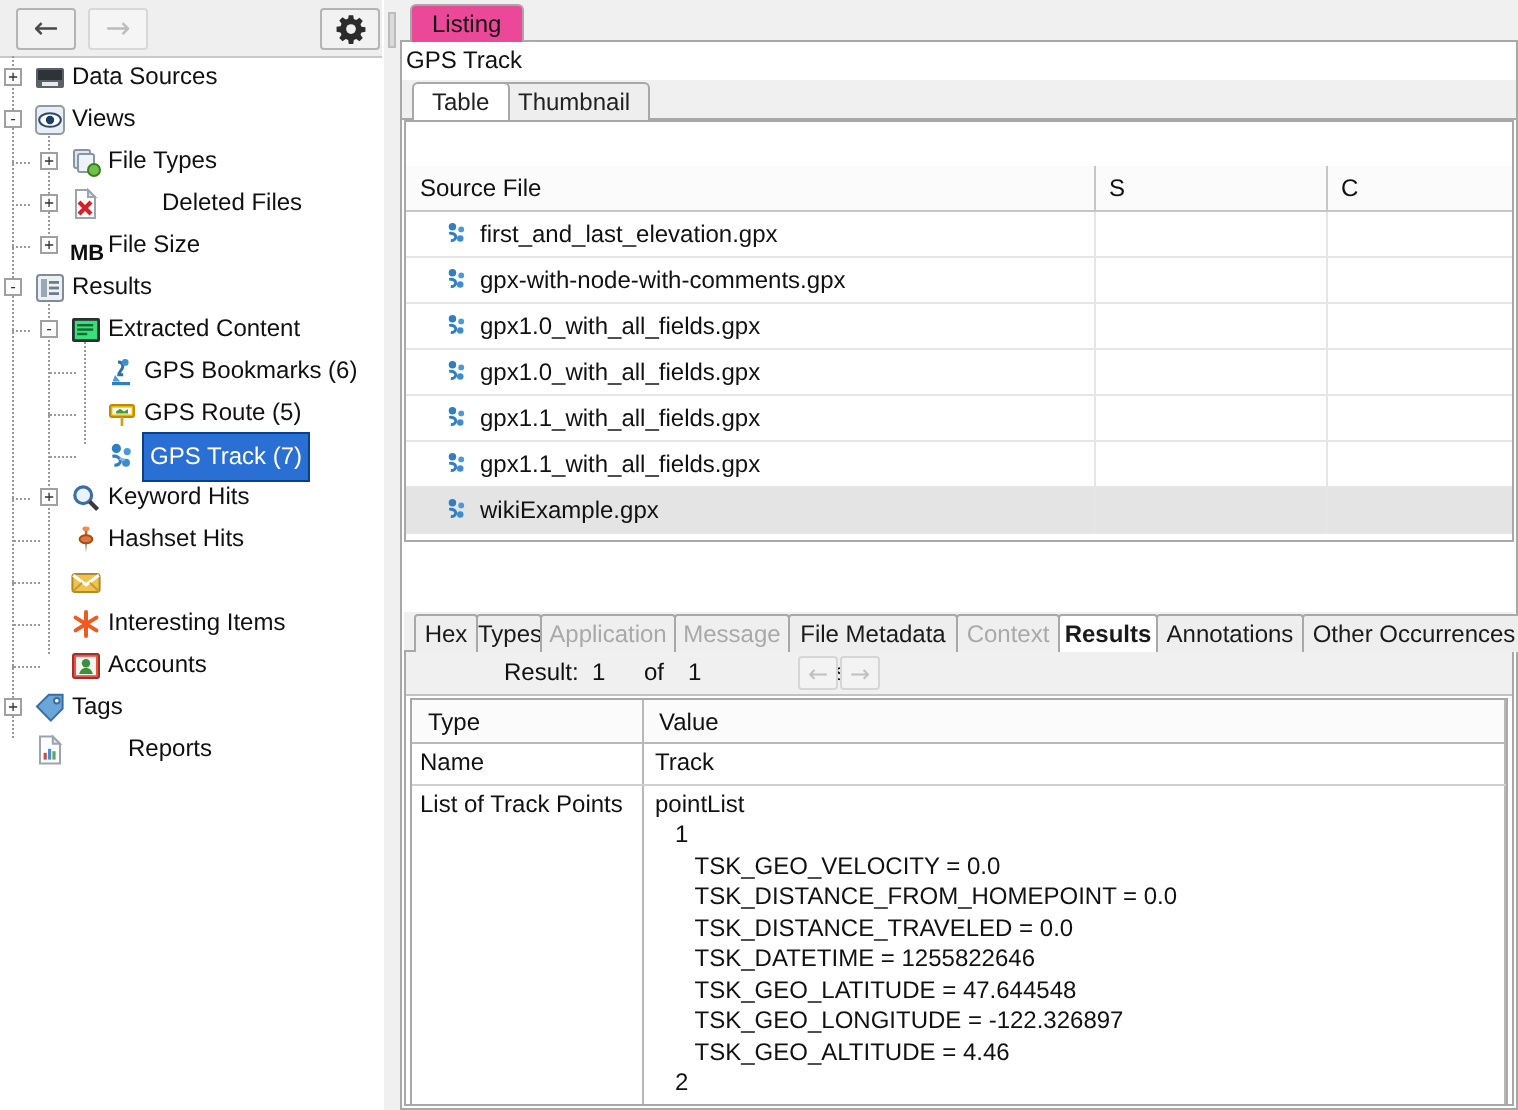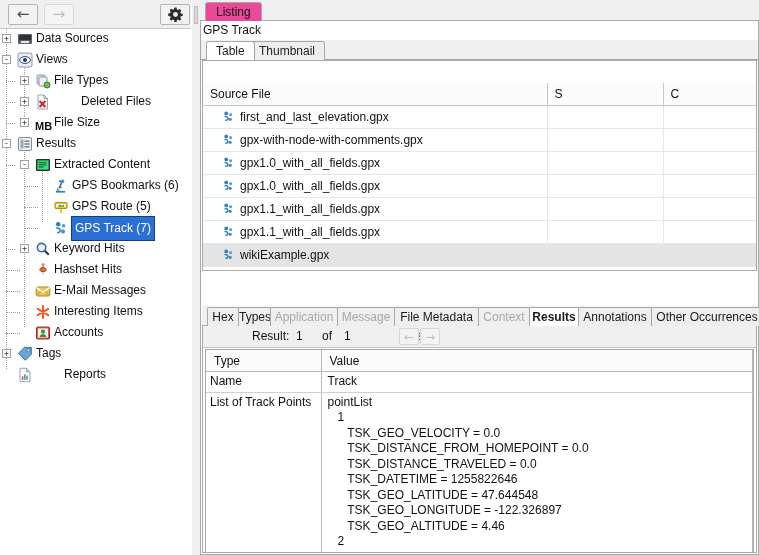--- a/index.html
+++ b/index.html
@@ -255,21 +255,20 @@
             </svg></span>
           <span class="lbl" style="position: absolute; left: 54px;">Hashset Hits</span>
         </div>
         <div class="node" style="top: 252px; position: absolute; left: 0px; right: 0px;">
           <div class="hdot" style="left: 6px; width: 14px; top: 11px;"></div>
           <span class="ico" style="left: 35px;"><svg viewBox="0 0 16 16" width="16" height="16">
               <rect x="1.2" y="4" width="13.6" height="9" rx="1.4" fill="#f2c14e" stroke="#b08a22"></rect>
               <path d="M1.6 4.6L8 9.4l6.4-4.8" fill="none" stroke="#fff" stroke-width="1.5"></path>
               <path d="M1.6 12.6L6 8.4M14.4 12.6L10 8.4" stroke="#c89b2d" stroke-width="1"></path>
             </svg></span>
-          <span class="lbl" style="position: absolute; left: 54px;">E-Mail Messages</span>
         </div>
         <div class="node" style="top: 273px; position: absolute; left: 0px; right: 0px;">
           <div class="hdot" style="left: 6px; width: 14px; top: 11px;"></div>
           <span class="ico" style="left: 35px;"><svg viewBox="0 0 16 16" width="16" height="16">
               <g stroke="#f05a1e" stroke-width="2" stroke-linecap="round">
                 <path d="M8 2v12M2.8 4.8l10.4 6.4M13.2 4.8L2.8 11.2"></path>
               </g>
             </svg></span>
           <span class="lbl" style="position: absolute; left: 54px;">Interesting Items</span>
         </div>

